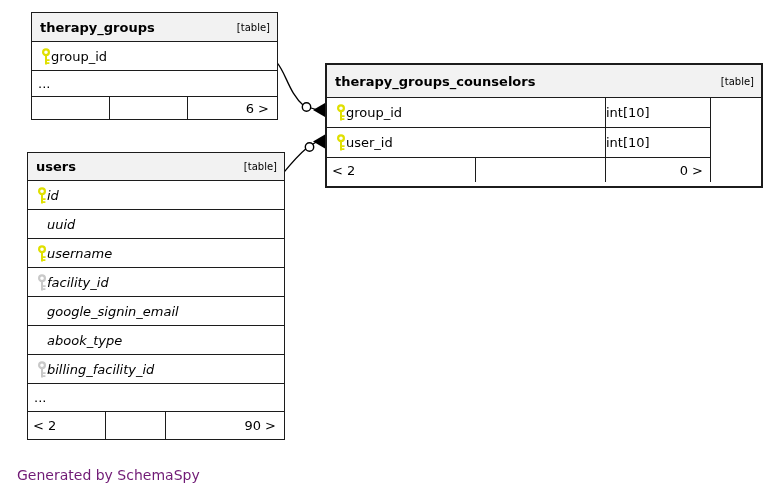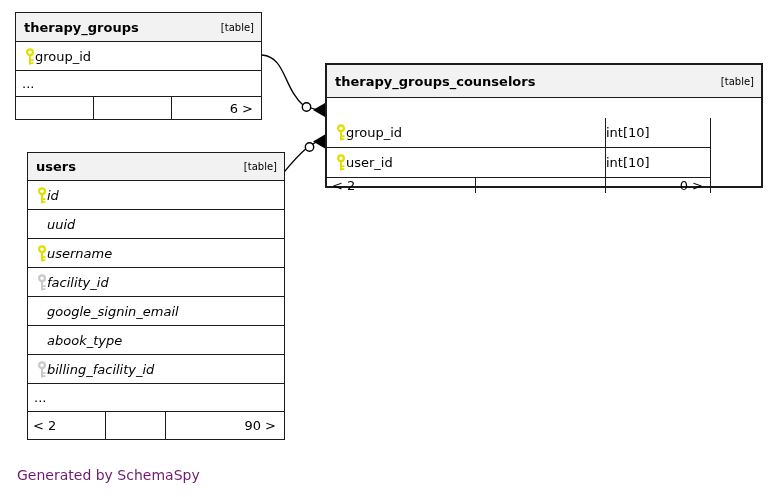--- a/index.html
+++ b/index.html
@@ -7,40 +7,40 @@
     --header-bg:#f2f2f2; --key-primary:#e0e000; --key-foreign:#c9c9c9;
   }
   *{box-sizing:border-box; margin:0; padding:0;}
   html,body{background:var(--bg);}
   body{font-family:"DejaVu Sans","Liberation Sans",sans-serif; color:var(--text);}
   .canvas{position:relative; width:780px; height:497px; background:var(--bg); overflow:hidden;}
 
   .edges{position:absolute; left:0; top:0; width:780px; height:497px;}
 
   .tbl{position:absolute; background:#fff; border:1px solid var(--border); display:flex; flex-direction:column; font-size:13px;}
-  .tbl-focus{border-width:2px;gap:20px;}
+  .tbl-focus{border-width:2px;}
   .tbl-hdr{display:flex; align-items:center; justify-content:space-between; background:var(--header-bg); border-bottom:1px solid var(--border); padding:0 7px 0 8px;}
   .tbl-name{font-weight:bold; font-size:13px;}
   .tbl-badge{font-size:10px;}
   .col-row{display:flex; align-items:center; border-bottom:1px solid var(--border); background:#fff;}
   .col-row:last-of-type{border-bottom:none;}
   .keyspan{width:10px; margin-left:9px; display:inline-flex; flex:none;}
   .key-primary{color:var(--key-primary);}
   .key-foreign{color:var(--key-foreign);}
   .key-none{visibility:hidden;}
   .col-name{white-space:nowrap;}
   .ellipsis-row{display:flex; align-items:center; border-bottom:1px solid var(--border); padding-left:6px;}
   .tbl-footer{display:flex; flex:1; align-items:stretch;}
   .tbl-footer .cell{display:flex; align-items:center;}
   .tbl-footer .cell + .cell{border-left:1px solid var(--border);}
   .cell-parents{padding-left:5px;}
   .cell-children{justify-content:flex-end; padding-right:8px; flex:1;}
 
   
-  #tbl-therapy-groups{left:15px; top:12px; width:247px; height:108px;}
+  #tbl-therapy-groups{left:31px; top:12px; width:247px; height:108px;}
   #tbl-therapy-groups .tbl-hdr{height:29px;}
   #tbl-therapy-groups .col-row{height:29px;}
   #tbl-therapy-groups .ellipsis-row{height:26px;}
   #tbl-therapy-groups .cell-parents{width:77px;}
   #tbl-therapy-groups .cell-mid{width:78px;}
 
   
   #tbl-users{left:27px; top:152px; width:258px; height:288px;}
   #tbl-users .tbl-hdr{height:28px;}
   #tbl-users .col-row{height:29px;font-style:italic;}

